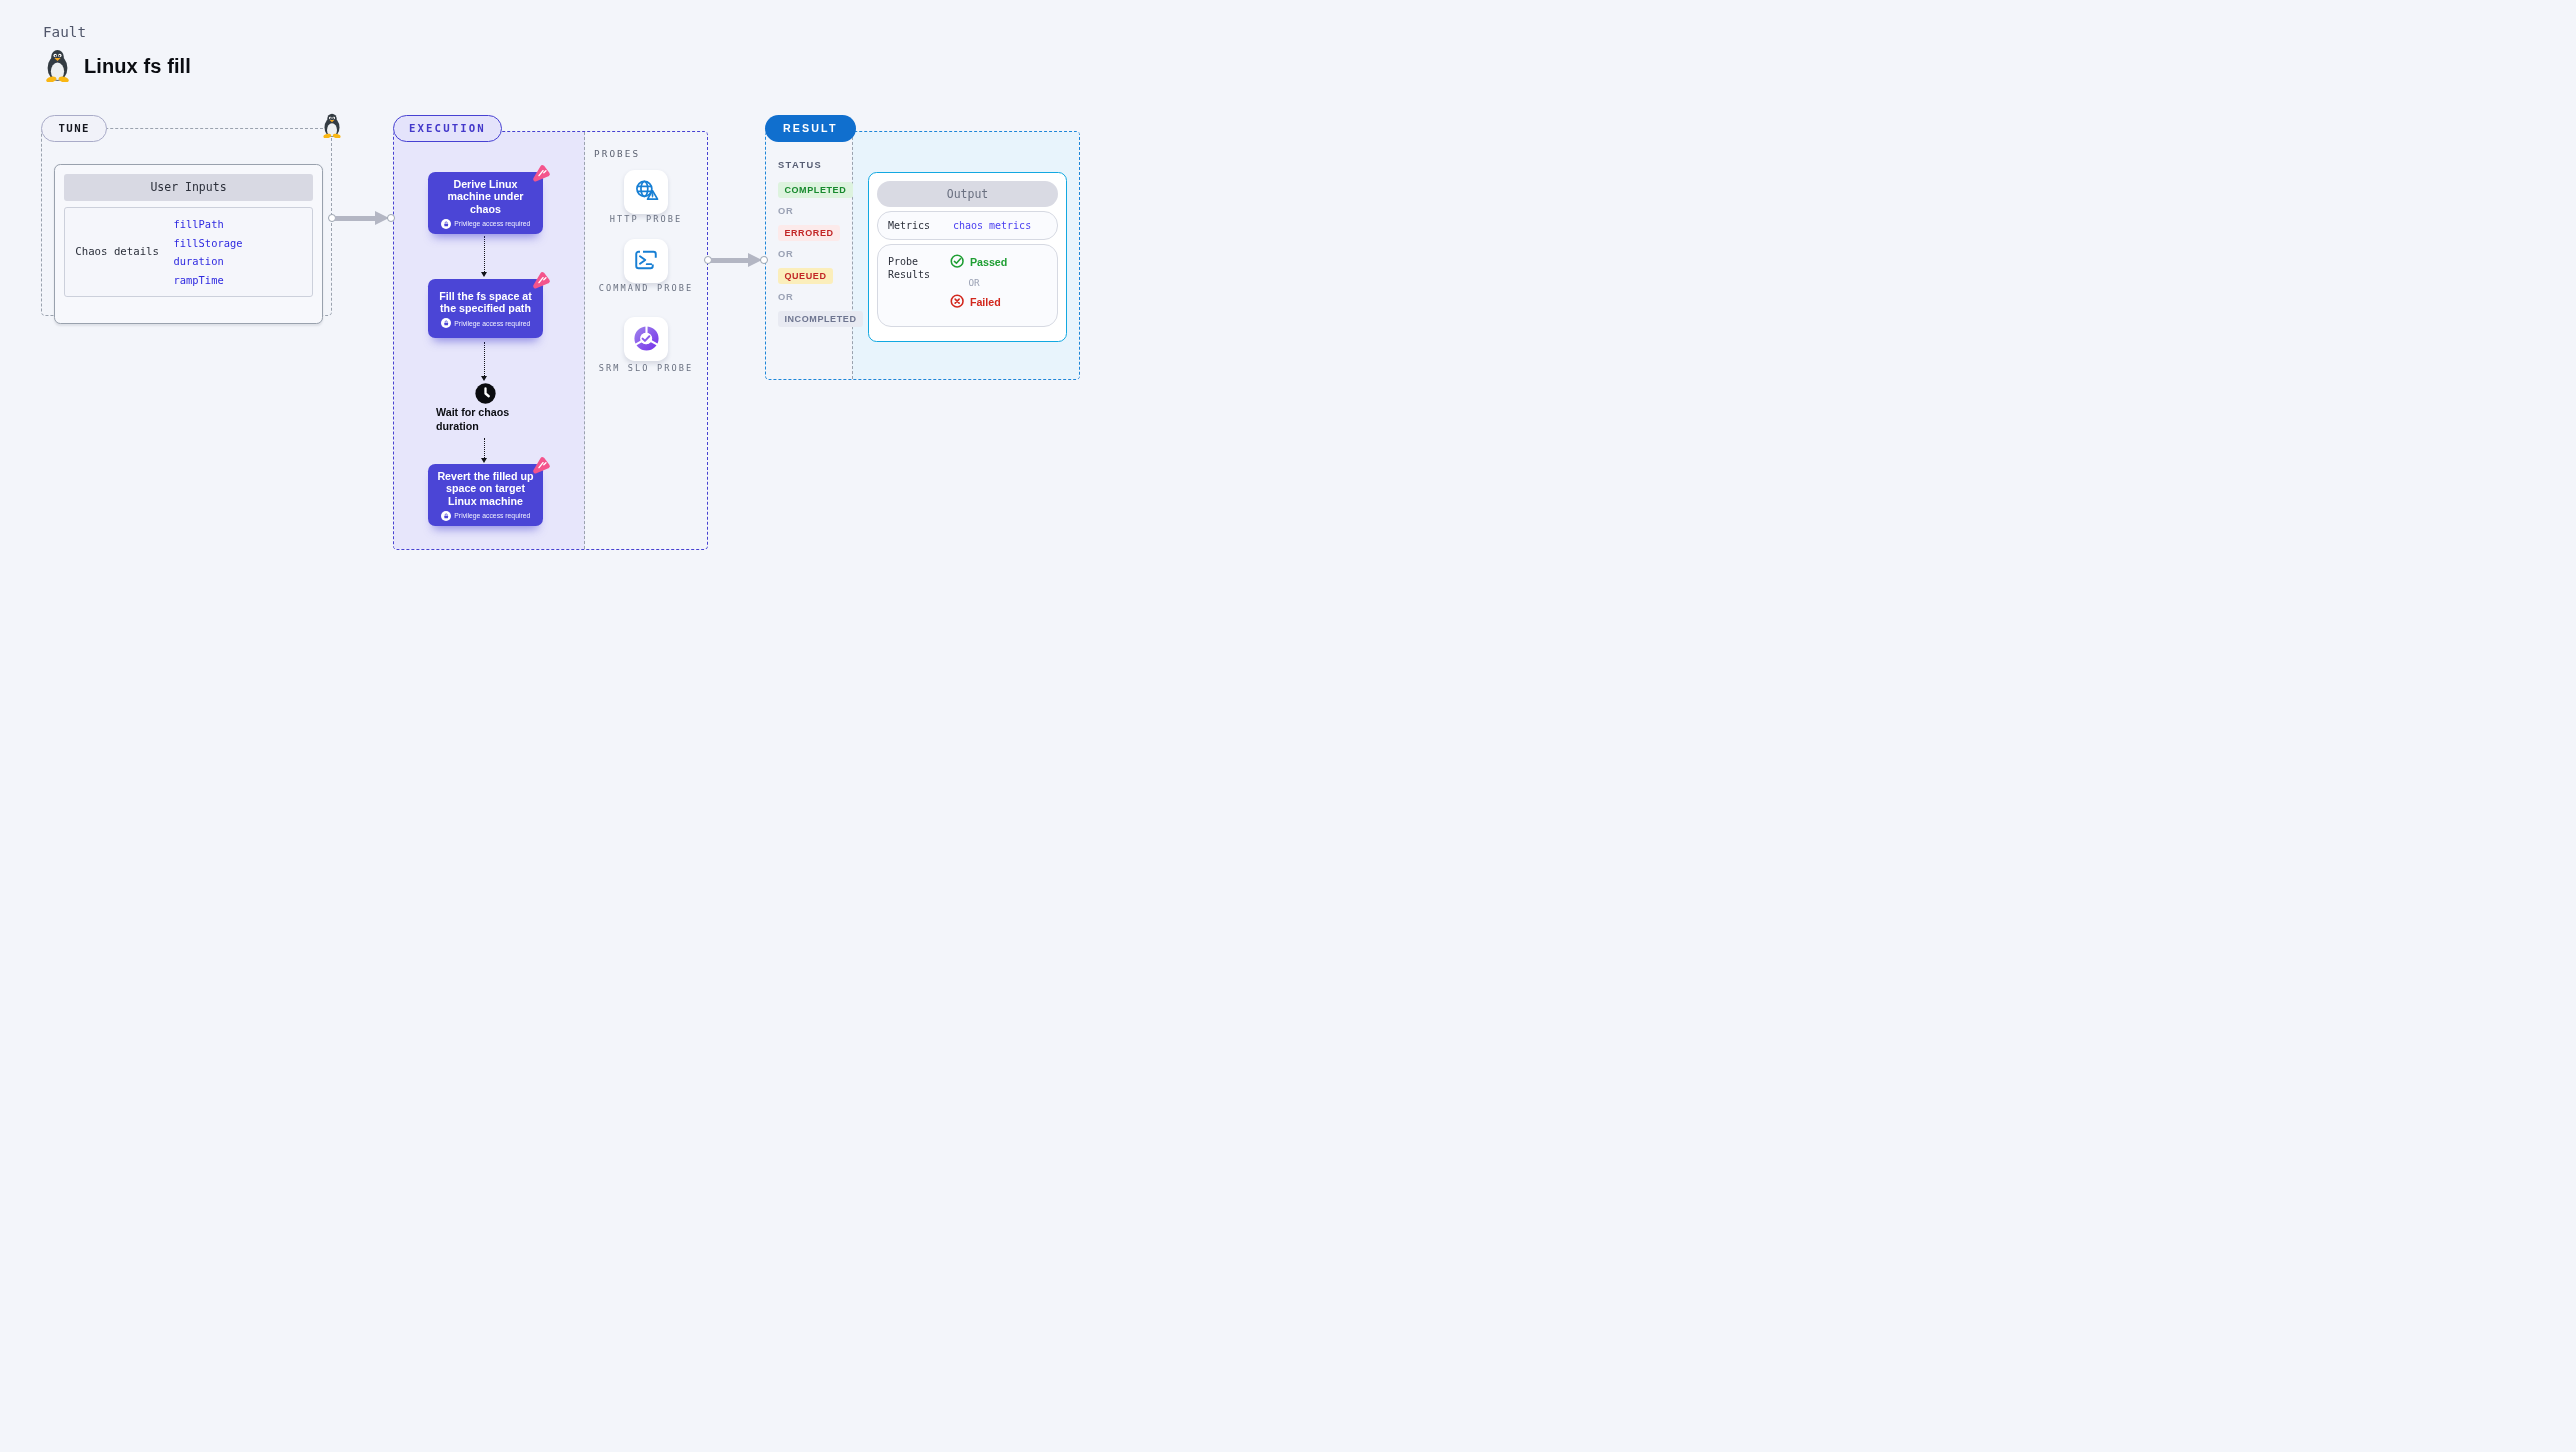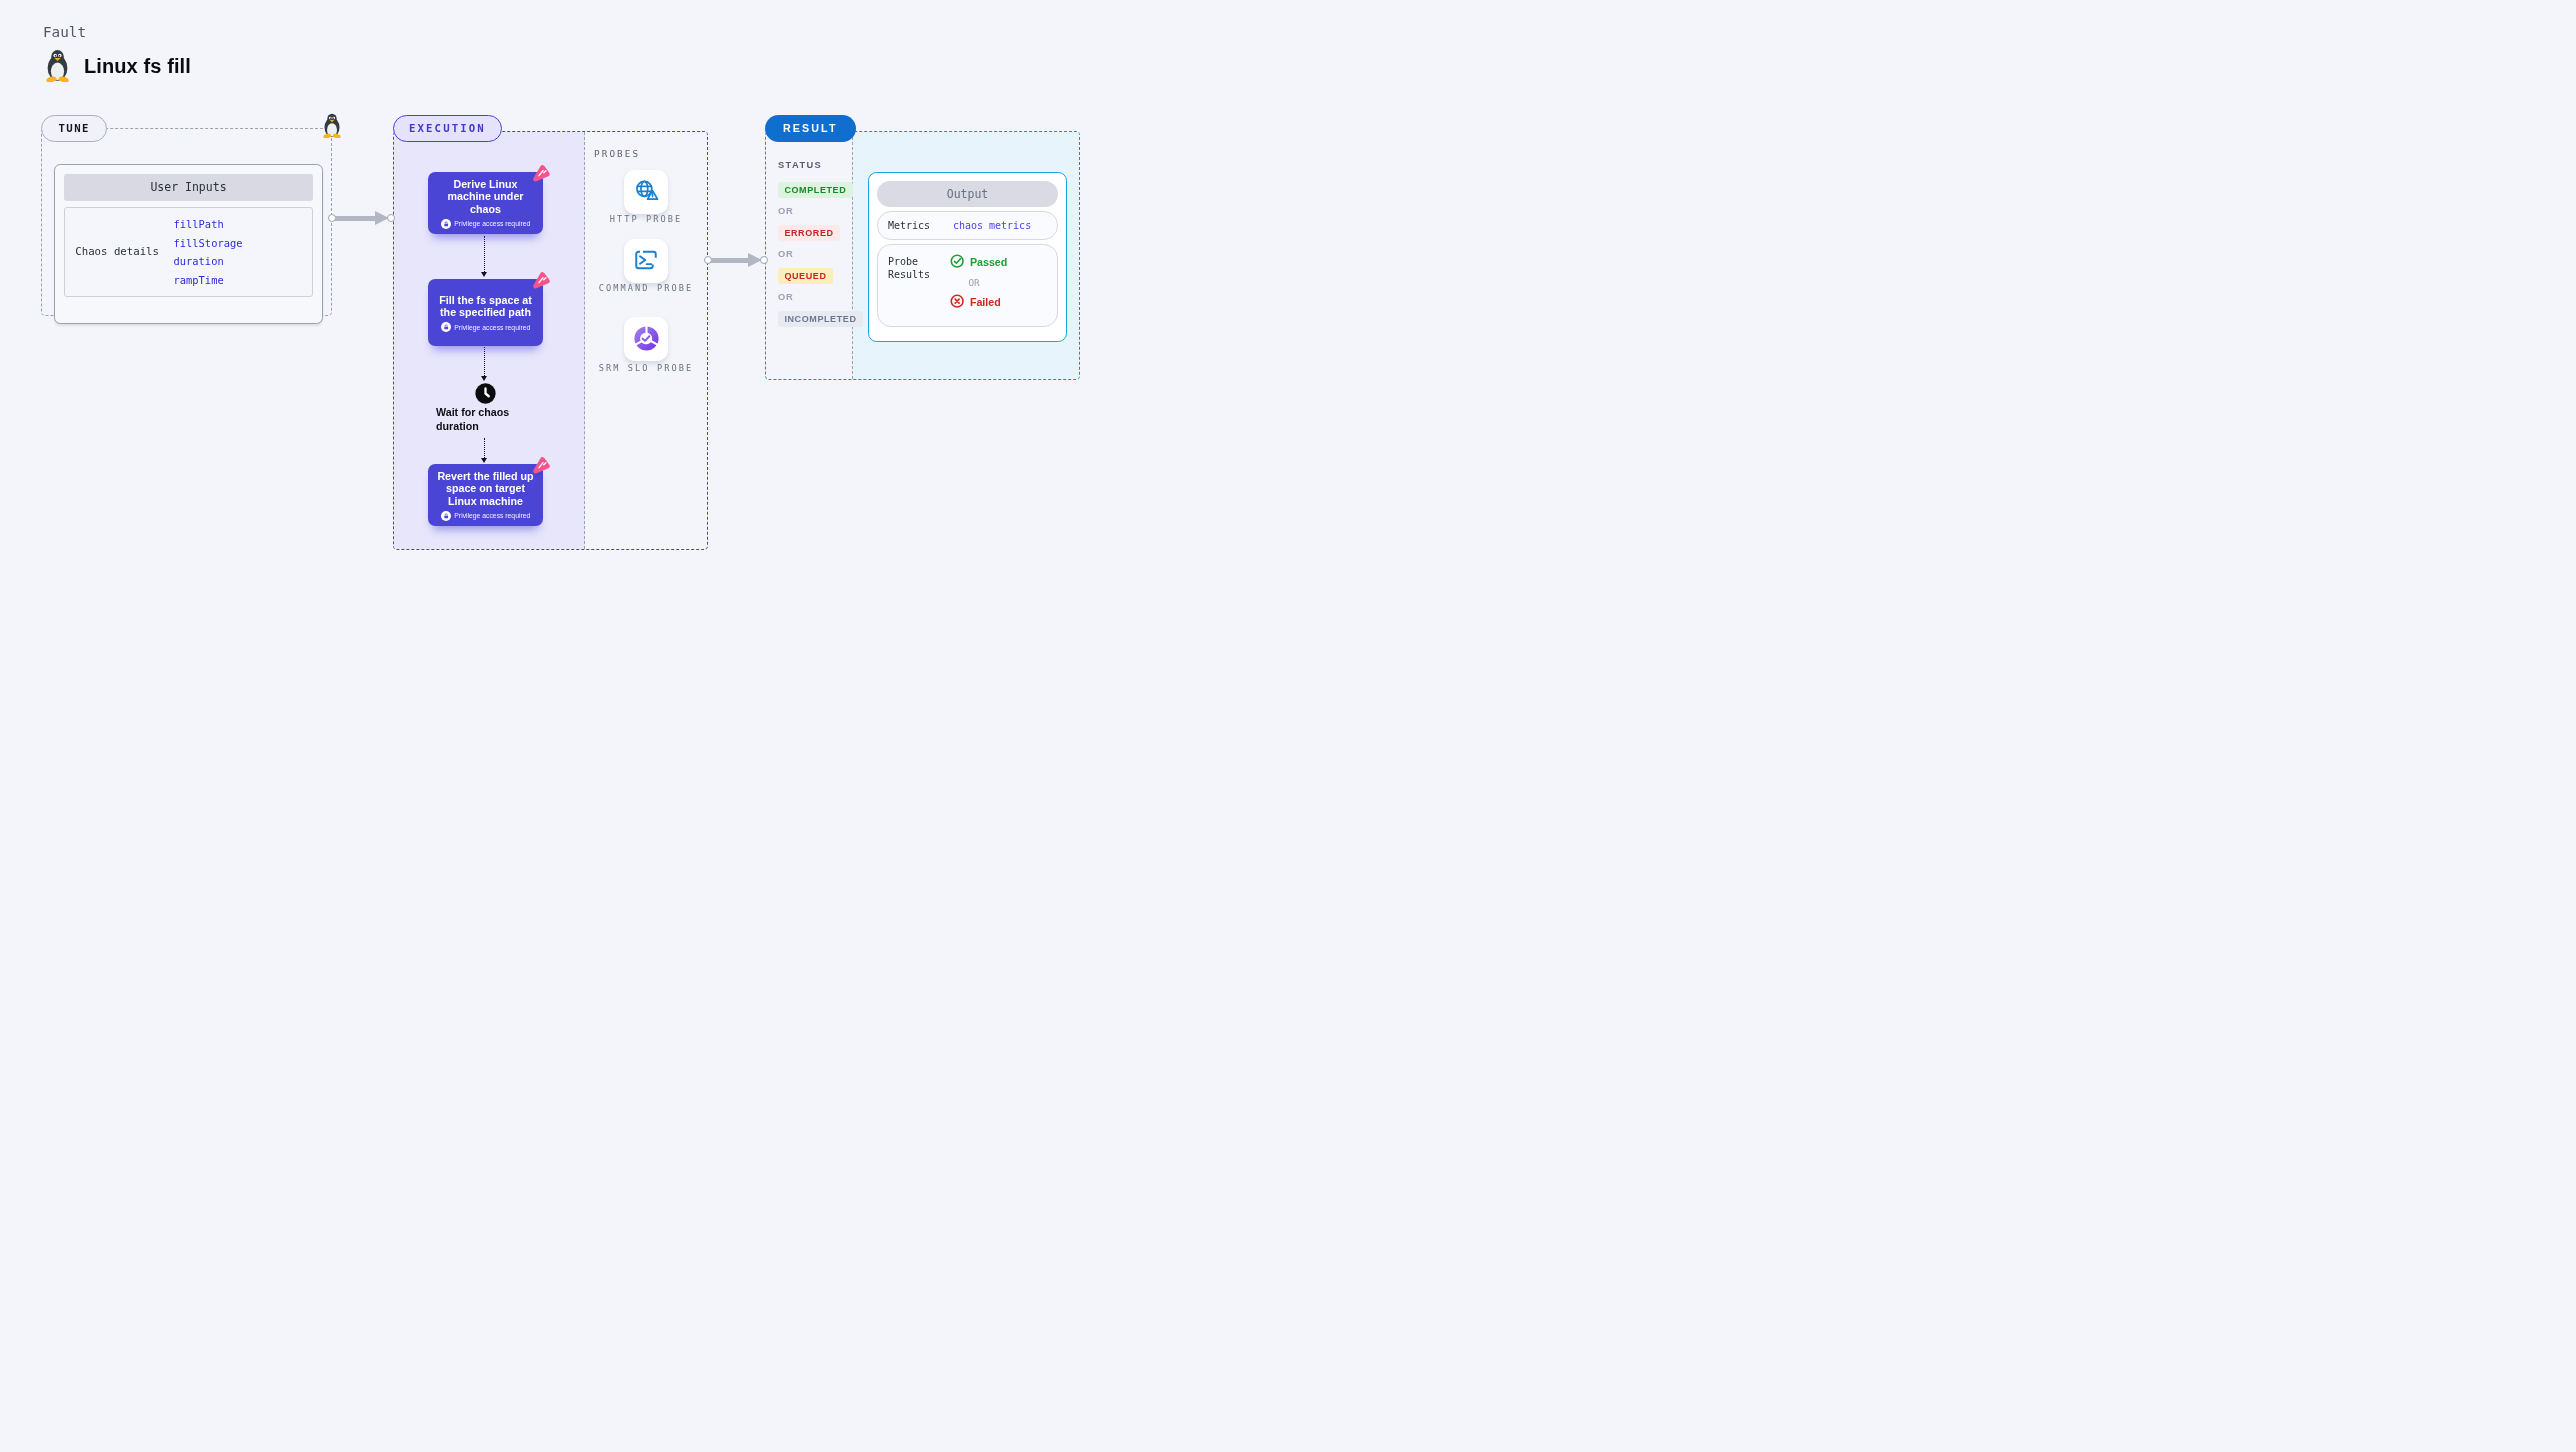--- a/index.html
+++ b/index.html
@@ -181,21 +181,21 @@
             <rect x="2.6" y="5" width="6.8" height="5" rx="1" fill="#4b45d6"></rect>
           </svg>
       </span>
       <span class="txt">Privilege access required</span>
     </div>
   </div>
 
   <div class="dot-conn" style="left:484px; top:236px; height:36px;"></div>
   <div class="dot-head" style="left:481px; top:272px;"></div>
 
-  <div class="step" style="top:279px; height:67px;">
+  <div class="step" style="top:279px; height:59px;">
     <div class="pink-badge">
       <svg width="18.6" height="18.6" viewBox="0 0 24 24">
         <polygon points="4.5,19.5 13.5,4.5 20,13" fill="#f4548c" stroke="#f4548c" stroke-width="6" stroke-linejoin="round"></polygon>
         <line x1="9" y1="15" x2="14.2" y2="8.6" stroke="#fff" stroke-width="1.8" stroke-linecap="round"></line>
         <line x1="15.2" y1="11.3" x2="18" y2="8.6" stroke="#fff" stroke-width="1.8" stroke-linecap="round"></line>
       </svg>
     </div>
     <div class="step-title">Fill the fs space at the specified path</div>
     <div class="step-priv">
       <span class="lock-circ">

